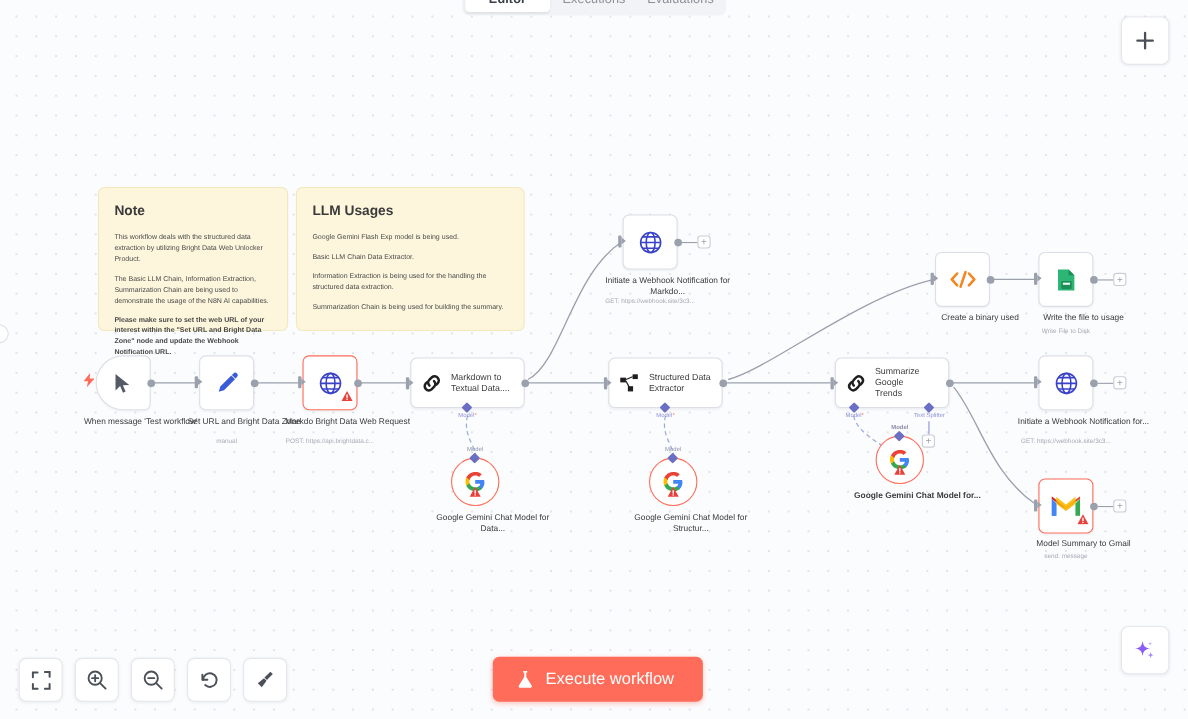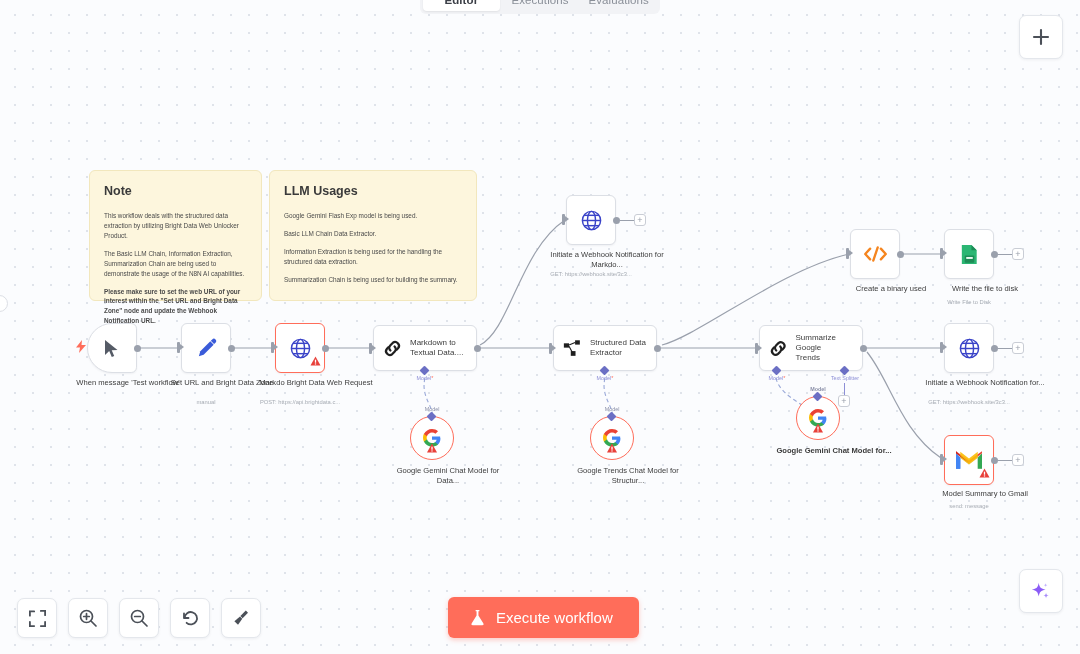--- a/index.html
+++ b/index.html
@@ -364,21 +364,21 @@
       <svg width="23" height="23" viewBox="0 0 24 24">
         <path d="M4 2 H14 L19.5 7.5 V22 H4 Z" fill="#2bb673"></path>
         <path d="M14 2 L19.5 7.5 H14 Z" fill="#1d8c56"></path>
         <rect x="7" y="13" width="10" height="7.5" rx="1" fill="#1d8c56"></rect>
         <rect x="8.6" y="14.6" width="6.8" height="2" fill="#e9fbf2"></rect>
       </svg>
     </div>
     <div class="port" style="left:47px; top:21.5px;"></div>
     <div style="position:absolute;left:54px;top:24.5px;width:14px;height:1.2px;background:#9aa0ac;"></div>
     <div class="plus-stub" style="left:68px; top:19px;">+</div>
-    <div class="node-caption" style="left:25px; top:55px;">Write the file to disk</div>
+    <div class="node-caption" style="left:25px; top:55px;">Write the file to usage</div>
     <div class="node-sub" style="left:25px; top:70px;">Write File to Disk</div>
   </div>
 
   <div class="node" style="left:944px; top:323px;">
     <div class="port-in" style="left:-4px; top:19px;"></div>
     <div class="node-box">
       <svg width="23" height="23" viewBox="0 0 24 24" fill="none" stroke="#3a43c8" stroke-width="1.5">
         <circle cx="12" cy="12" r="9.5"></circle>
           <ellipse cx="12" cy="12" rx="4.2" ry="9.5"></ellipse>
         <line x1="2.5" y1="12" x2="21.5" y2="12"></line>
@@ -458,21 +458,21 @@
         <path d="M12 4.5c1.8 0 3.3.6 4.6 1.8l3.4-3.4C18 1 15.2 0 12 0 7.3 0 3.3 2.7 1.3 6.6l4 3.1c.9-2.9 3.6-5.2 6.7-5.2z" fill="#ea4335"></path>
       </svg>
       <span style="position:absolute; left:50%; bottom:2px; transform:translateX(-50%);">
         <svg width="11" height="10" viewBox="0 0 12 11">
             <path d="M6 0.5 L11.5 10.5 H0.5 Z" fill="#e8403a"></path>
             <rect x="5.3" y="4" width="1.4" height="3.4" fill="#fff"></rect>
             <rect x="5.3" y="8.1" width="1.4" height="1.3" fill="#fff"></rect>
           </svg>
       </span>
     </div>
-    <div class="node-caption" style="left:22px; top:50px;">Google Trends Chat
+    <div class="node-caption" style="left:22px; top:50px;">Google Gemini Chat
 Model for Structur...</div>
   </div>
 
   <div class="node" style="left:796px; top:396px;font-weight:bold;">
     <div class="sub-port-label" style="left:22px; top:-10px; color:#8a8fa8;">Model</div>
     <div class="sub-port" style="left:18px; top:-3px;">
         <div class="diamond"></div>
       </div>
     <div class="node-circle">
       <svg width="18" height="18" viewBox="0 0 24 24">

